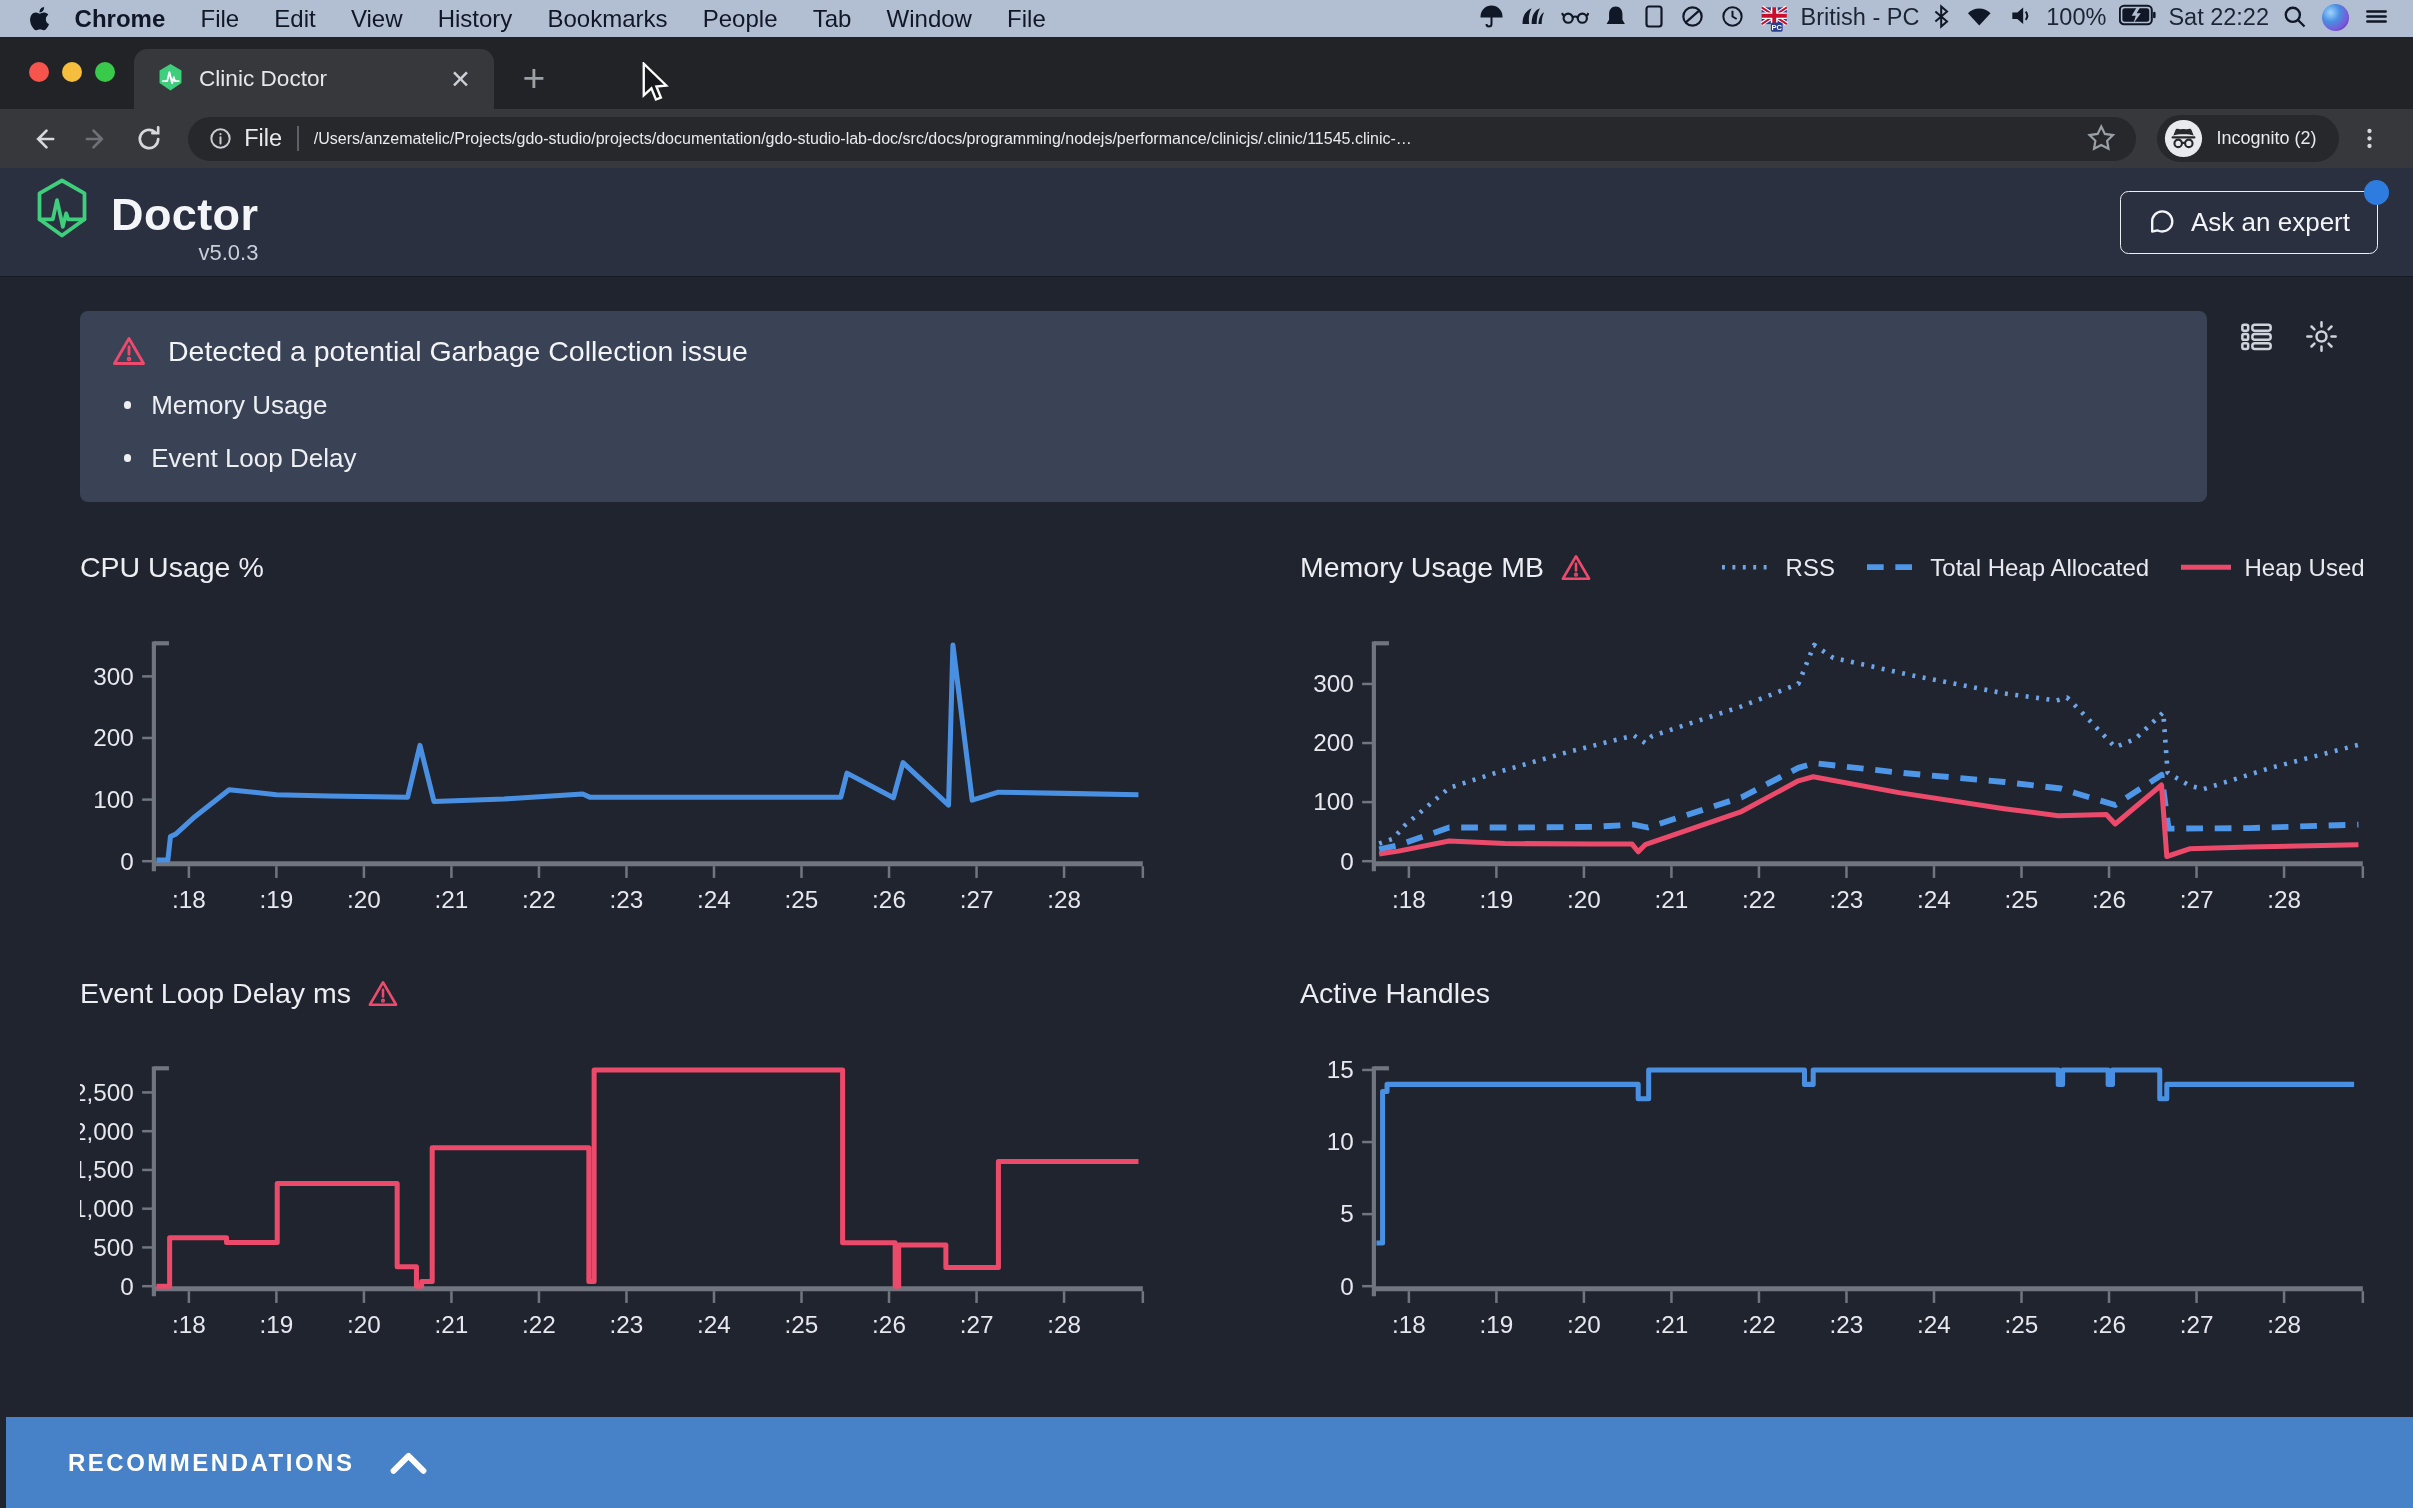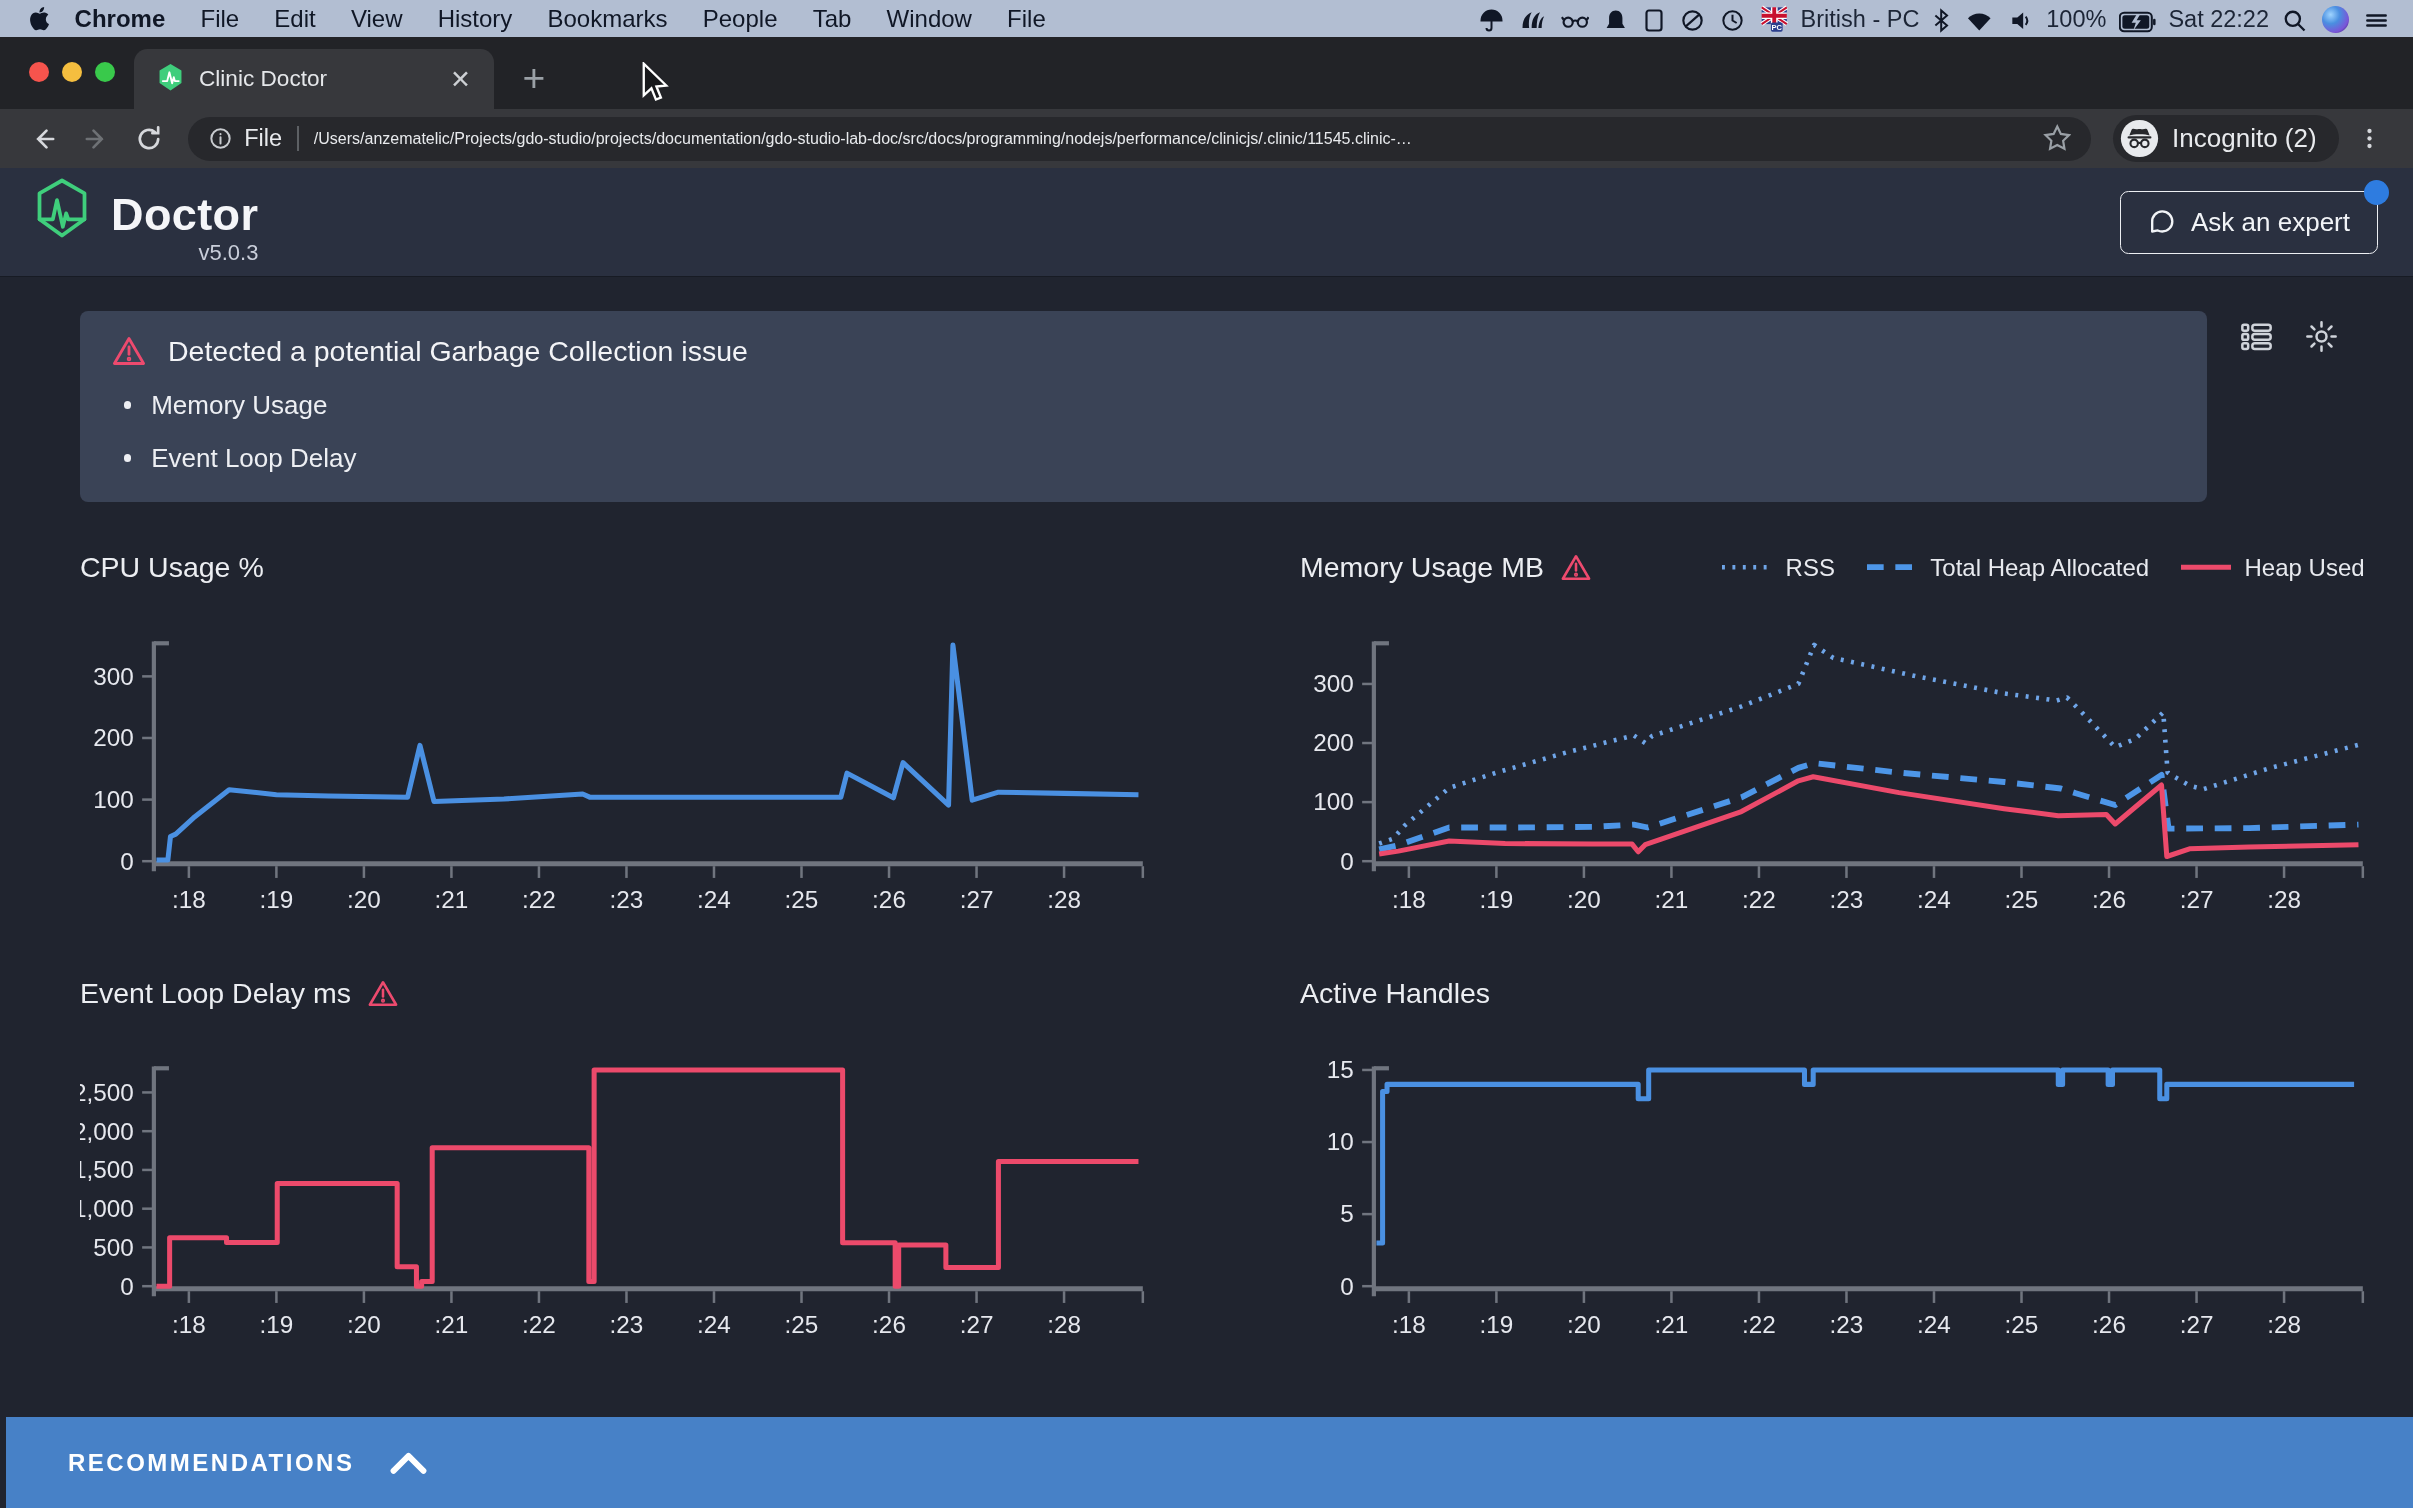--- a/index.html
+++ b/index.html
@@ -5,21 +5,21 @@
   * { margin:0; padding:0; box-sizing:border-box; }
   html,body { width:2413px; height:1508px; overflow:hidden; background:#20242F;
     font-family:"Liberation Sans", sans-serif; -webkit-font-smoothing:antialiased; }
 
   
   .menubar { height:37px; background:#B2BED2; color:#101726; display:flex; align-items:center;
     padding:0 17px 0 20px; font-size:24px; }
   .menubar .mitem { padding:0 17.6px; white-space:nowrap; }
   .menubar .mitem.app { font-weight:700; }
   .menu-left { display:flex; align-items:center; flex:1; }
-  .menu-right { display:flex; align-items:flex-end; gap:0; }
+  .menu-right { display:flex; align-items:flex-start; gap:0; }
   .micon { display:inline-flex; align-items:center; justify-content:center; padding:0 7.5px; }
   .micon svg { display:block; }
   .mtext { font-size:23.5px; color:#1c2536; padding:0 5px; white-space:nowrap; }
   .siri-orb { width:27px; height:27px; border-radius:50%;
     background:radial-gradient(circle at 32% 32%, #9fd4ff 0%, #4a8fe0 35%, #7a55d8 70%, #20124d 100%); }
 
   
   .tabstrip { height:72px; background:#222327; display:flex; align-items:flex-end; position:relative; }
   .traffic { display:flex; gap:13.4px; align-items:center; position:absolute; left:28.5px; top:25px; }
   .traffic span { width:20px; height:20px; border-radius:50%; display:block; }
@@ -33,21 +33,21 @@
   
   .toolbar { height:59px; background:#37383C; display:flex; align-items:center; padding:0 22px; gap:8.4px; }
   .navbtn { width:44px; height:44px; display:flex; align-items:center; justify-content:center; }
   .urlbar { flex:1; height:44px; background:#27282C; border-radius:22px; display:flex; align-items:center;
     padding:0 20px; margin:0 8.4px; min-width:0; }
   .urlbar .scheme { color:#E8EAED; font-size:23.5px; margin:0 15px 0 11.7px; }
   .url-sep { width:1.7px; height:25px; background:#5d6064; margin-right:15px; }
   .url-text { color:#E8EAED; font-size:16px; white-space:nowrap; overflow:hidden; text-overflow:ellipsis; flex:1; }
   .incog { height:47px; background:#27282C; border-radius:23.5px; display:flex; align-items:center;
     gap:13.4px; padding:0 22px 0 6.7px; margin-left:5px; }
-  .incog-label { color:#E8EAED; font-size:26px; white-space:nowrap; }
+  .incog-label { color:#E8EAED; font-size:18px; white-space:nowrap; }
 
   
   .app-header { height:109px; background:#2A3040; display:flex; align-items:center; padding:0 35px;
     border-bottom:1.7px solid #171B24; }
   .brand { display:flex; align-items:flex-start; gap:22px; }
   .brand-text { display:flex; flex-direction:column; }
   .app-title { color:#F4F5F8; font-size:45px; font-weight:700; letter-spacing:0.4px; line-height:49px; margin-top:11.7px; }
   .app-version { color:#C9CEDA; font-size:22px; align-self:flex-end; margin-top:1.7px; }
   .ask-expert { margin-left:auto; position:relative; display:flex; align-items:center; gap:15px;
     border:1.7px solid #EDEFF3; border-radius:8.4px; padding:15px 27px; color:#F2F4F7; font-size:26px; background:transparent; }

